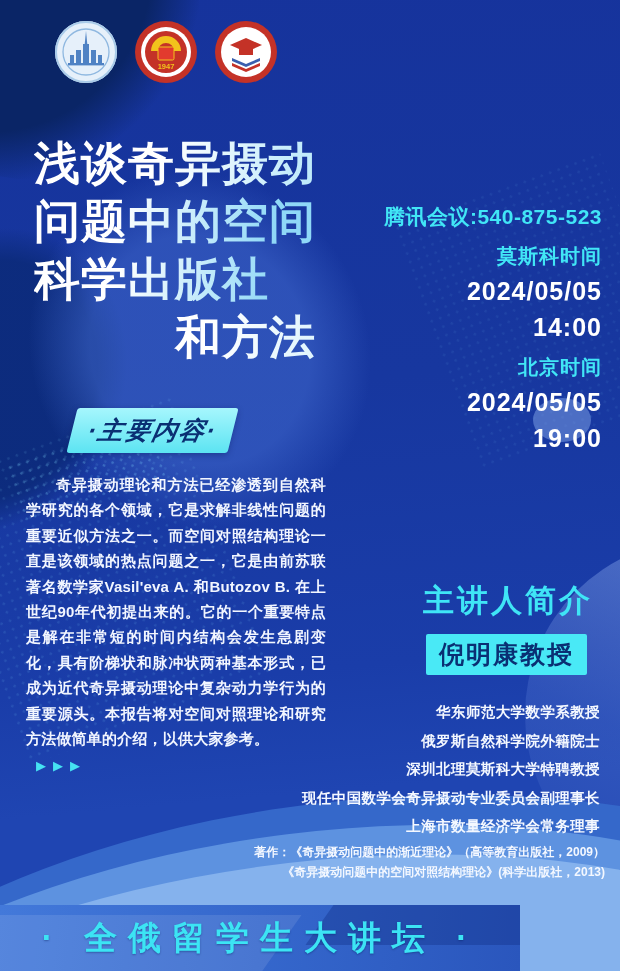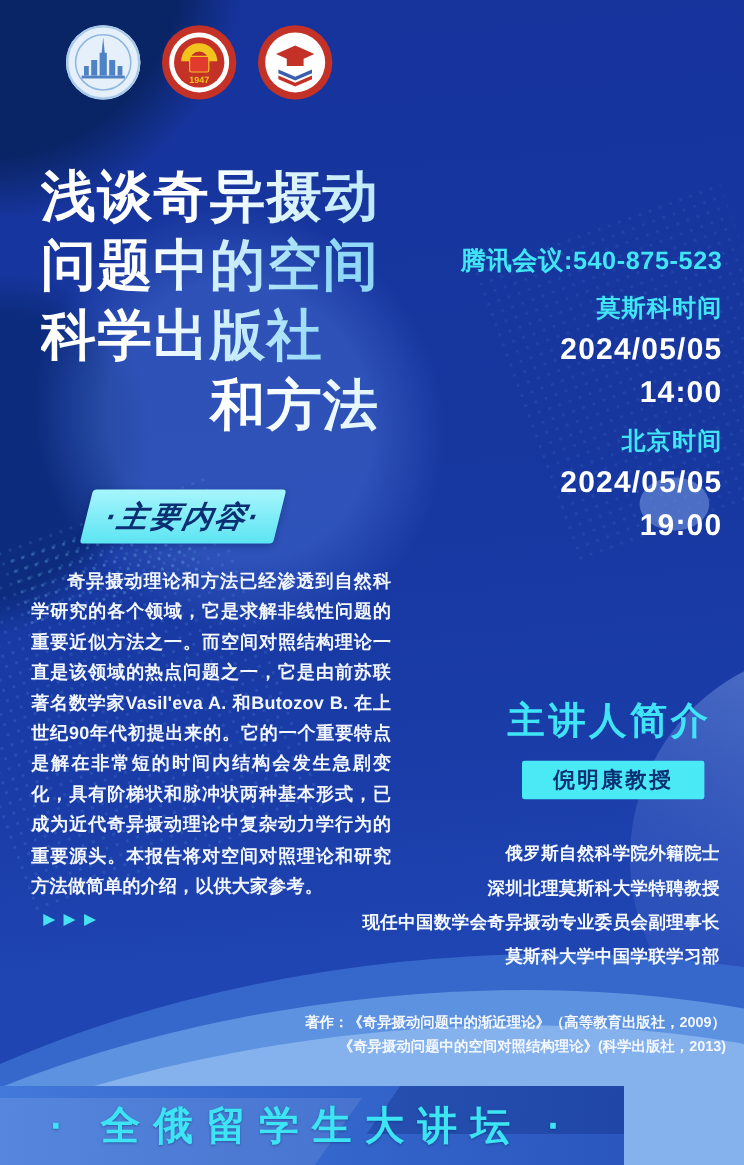--- a/index.html
+++ b/index.html
@@ -72,22 +72,22 @@
   
   .abstract{position:absolute;left:26px;top:472px;width:300px;z-index:3;margin:0;
     font-size:15px;line-height:25.4px;font-weight:600;color:#f2f6ff;
     text-align:justify;text-indent:2em;letter-spacing:.2px;}
   .arrows{position:absolute;left:36px;top:758px;z-index:3;color:#45e2f2;
     font-size:13px;letter-spacing:7px;}
   
   .speaker-title{position:absolute;right:27px;top:580px;z-index:3;
     font-size:31px;font-weight:800;color:#3fe5f6;letter-spacing:3px;margin-left:20px;}
   .speaker-name{position:absolute;right:33px;top:634px;z-index:3;
-    background:#49e9f6;color:#0a2f73;font-size:18px;font-weight:800;
-    padding:4px 26px;letter-spacing:2px;border-radius:2px;}
+    background:#49e9f6;color:#0a2f73;font-size:25px;font-weight:800;
+    padding:4px 13px;letter-spacing:2px;border-radius:2px;}
   .speaker-list{position:absolute;right:20px;top:698px;z-index:3;text-align:right;
     font-size:14.5px;font-weight:700;color:#f4f8ff;line-height:28.5px;letter-spacing:.4px;}
   .works{position:absolute;right:15px;top:842px;z-index:5;text-align:right;
     font-size:12px;font-weight:700;color:#f4f8ff;line-height:20px;}
 </style>
 </head>
 <body>
 
 <div class="poster">
 
@@ -163,24 +163,25 @@
   <div class="badge">
     <span>·主要内容·</span>
   </div>
 
   <p class="abstract">奇异摄动理论和方法已经渗透到自然科学研究的各个领域，它是求解非线性问题的重要近似方法之一。而空间对照结构理论一直是该领域的热点问题之一，它是由前苏联著名数学家Vasil'eva A. 和Butozov B. 在上世纪90年代初提出来的。它的一个重要特点是解在非常短的时间内结构会发生急剧变化，具有阶梯状和脉冲状两种基本形式，已成为近代奇异摄动理论中复杂动力学行为的重要源头。本报告将对空间对照理论和研究方法做简单的介绍，以供大家参考。</p>
   <div class="arrows">▶▶▶</div>
 
   <div class="speaker-title">主讲人简介</div>
   <div class="speaker-name">倪明康教授</div>
   <div class="speaker-list">
+    <div>华东师范大学数学系教授</div>
     <div>俄罗斯自然科学院外籍院士</div>
     <div>深圳北理莫斯科大学特聘教授</div>
     <div>现任中国数学会奇异摄动专业委员会副理事长</div>
-    <div>莫斯科大学中国学联学习部</div>
+    <div>上海市数量经济学会常务理事</div>
   </div>
   <div class="works">
     <div>著作：《奇异摄动问题中的渐近理论》（高等教育出版社，2009）</div>
     <div>《奇异摄动问题中的空间对照结构理论》(科学出版社，2013)</div>
   </div>
 
   <footer class="banner">
     <div class="streak"></div>
     <div class="streak2"></div>
     <div class="banner-text">· 全俄留学生大讲坛 ·</div>

